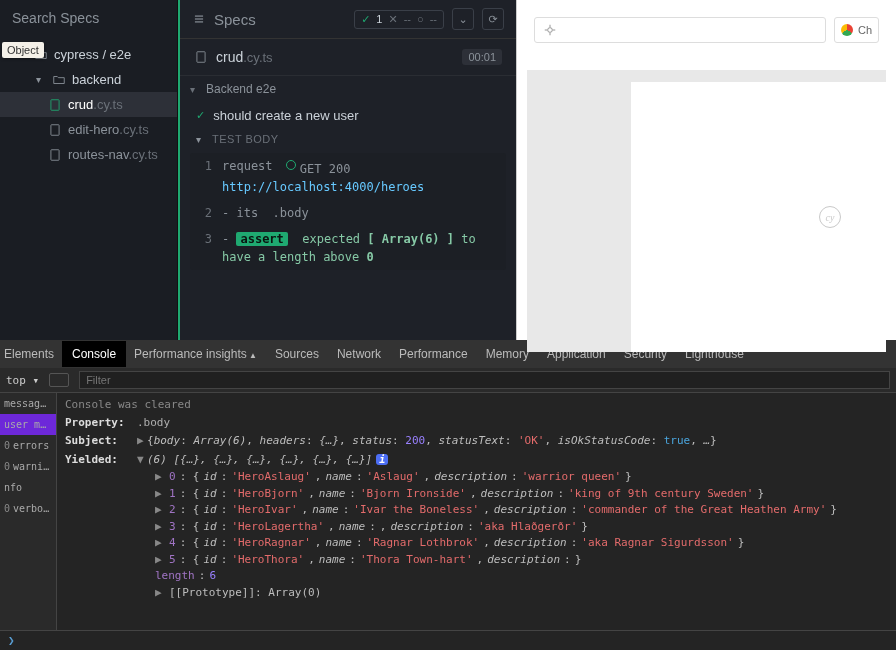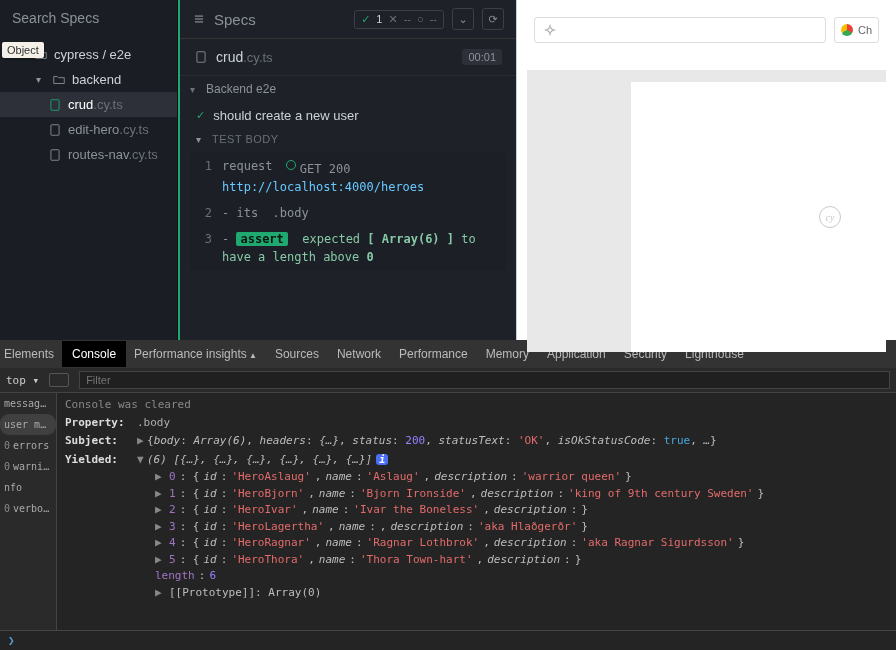--- a/index.html
+++ b/index.html
@@ -222,21 +222,21 @@
     color: #ccc; padding: 2px 6px; font-size: 11px;
   }
   .dt-body { flex: 1; display: flex; overflow: hidden; }
   .dt-sidebar {
     width: 57px; background: #2a2a2a;
     display: flex; flex-direction: column;
     border-right: 1px solid #444; font-size: 10px;
     color: #aaa; overflow: hidden;
   }
   .dt-side-item { padding: 5px 4px; white-space: nowrap; overflow: hidden; text-overflow: ellipsis; cursor: pointer; }
-  .dt-side-item.active { background: #404040; border-radius: 9px; }
+  .dt-side-item.active { background: #6d28d9; }
   .dt-side-item .n { color: #888; margin-right: 3px; }
   .dt-console {
     flex: 1; padding: 4px 8px; overflow: auto;
     line-height: 1.5;
   }
   .con-row { display: flex; gap: 10px; padding: 1px 0; }
   .con-label { color: #ddd; font-weight: 600; width: 62px; }
   .con-val { flex: 1; color: var(--console-key); }
   .italic { color: #888; }
   .tri { color: #888; display: inline-block; width: 10px; cursor: pointer; }
@@ -496,20 +496,21 @@
             <span class="k">id</span>
             <span class="p">: </span>
             <span class="s">'HeroIvar'</span>
             <span class="p">, </span>
             <span class="k">name</span>
             <span class="p">: </span>
             <span class="s">'Ivar the Boneless'</span>
             <span class="p">, </span>
             <span class="k">description</span>
             <span class="p">: </span>
+            <span class="s">'commander of the Great Heathen Army'</span>
             <span class="p">}</span>
           </div>
           <div class="arr-item" style="margin-left: 72px;">
             <span class="tri">▶</span>
             <span class="lenkey">3</span>
             <span class="p">: {</span>
             <span class="k">id</span>
             <span class="p">: </span>
             <span class="s">'HeroLagertha'</span>
             <span class="p">, </span>

